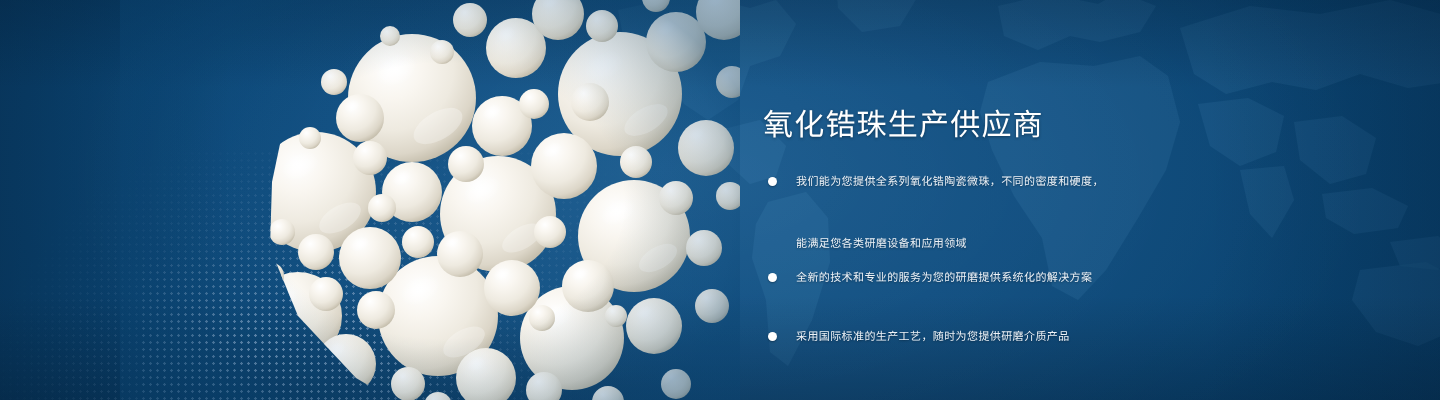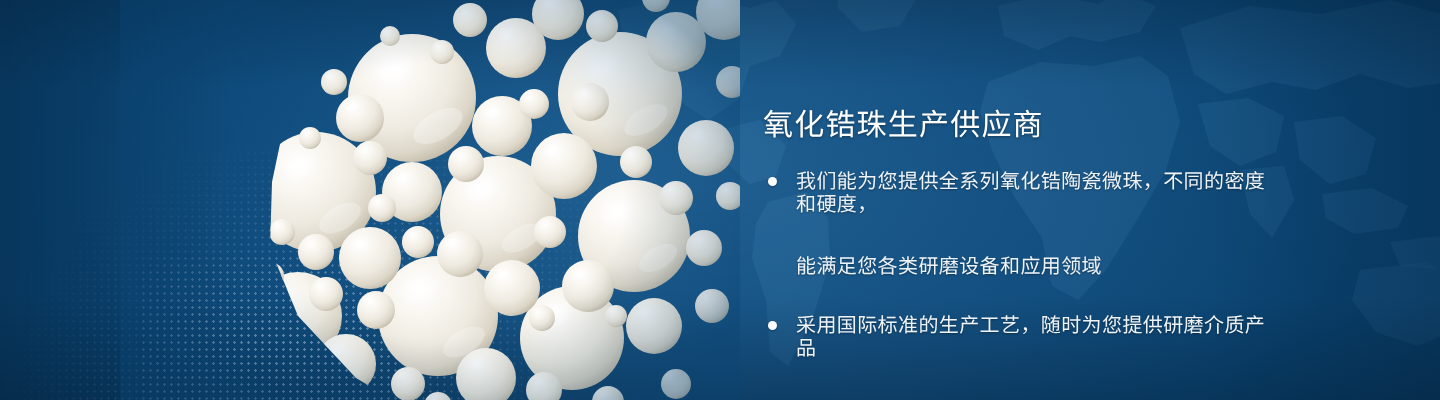--- a/index.html
+++ b/index.html
@@ -118,21 +118,21 @@
   .bullets {
     list-style: none;
     margin: 26px 0 0 5px;
     padding: 0;
   }
   .bullet {
     position: relative;
     padding-left: 28px;
     margin-bottom: 11px;
     color: #eef3f8;
-    font-size: 20px;
+    font-size: 11px;
     line-height: 23px;
     letter-spacing: 0.4px;
     text-shadow: 0 1px 2px rgba(0,0,0,0.35);
   }
   .bullet:last-child { margin-bottom: 0; margin-top: 36px; }
   .bullet-dot {
     position: absolute;
     left: 0;
     top: 7px;
     width: 9px;
@@ -340,20 +340,24 @@
     <h1 class="headline">氧化锆珠生产供应商</h1>
 
     <ul class="bullets">
 
       <li class="bullet">
         <span class="bullet-dot"></span>
         <span class="bullet-text">我们能为您提供全系列氧化锆陶瓷微珠，不同的密度和硬度，</span>
         <span class="bullet-line2">能满足您各类研磨设备和应用领域</span>
       </li>
 
+      <li class="bullet">
+        <span class="bullet-dot"></span>
+        <span class="bullet-text">全新的技术和专业的服务为您的研磨提供系统化的解决方案</span>
+      </li>
 
       <li class="bullet">
         <span class="bullet-dot"></span>
         <span class="bullet-text">采用国际标准的生产工艺，随时为您提供研磨介质产品</span>
       </li>
 
     </ul>
   </div>
 
 </div>

